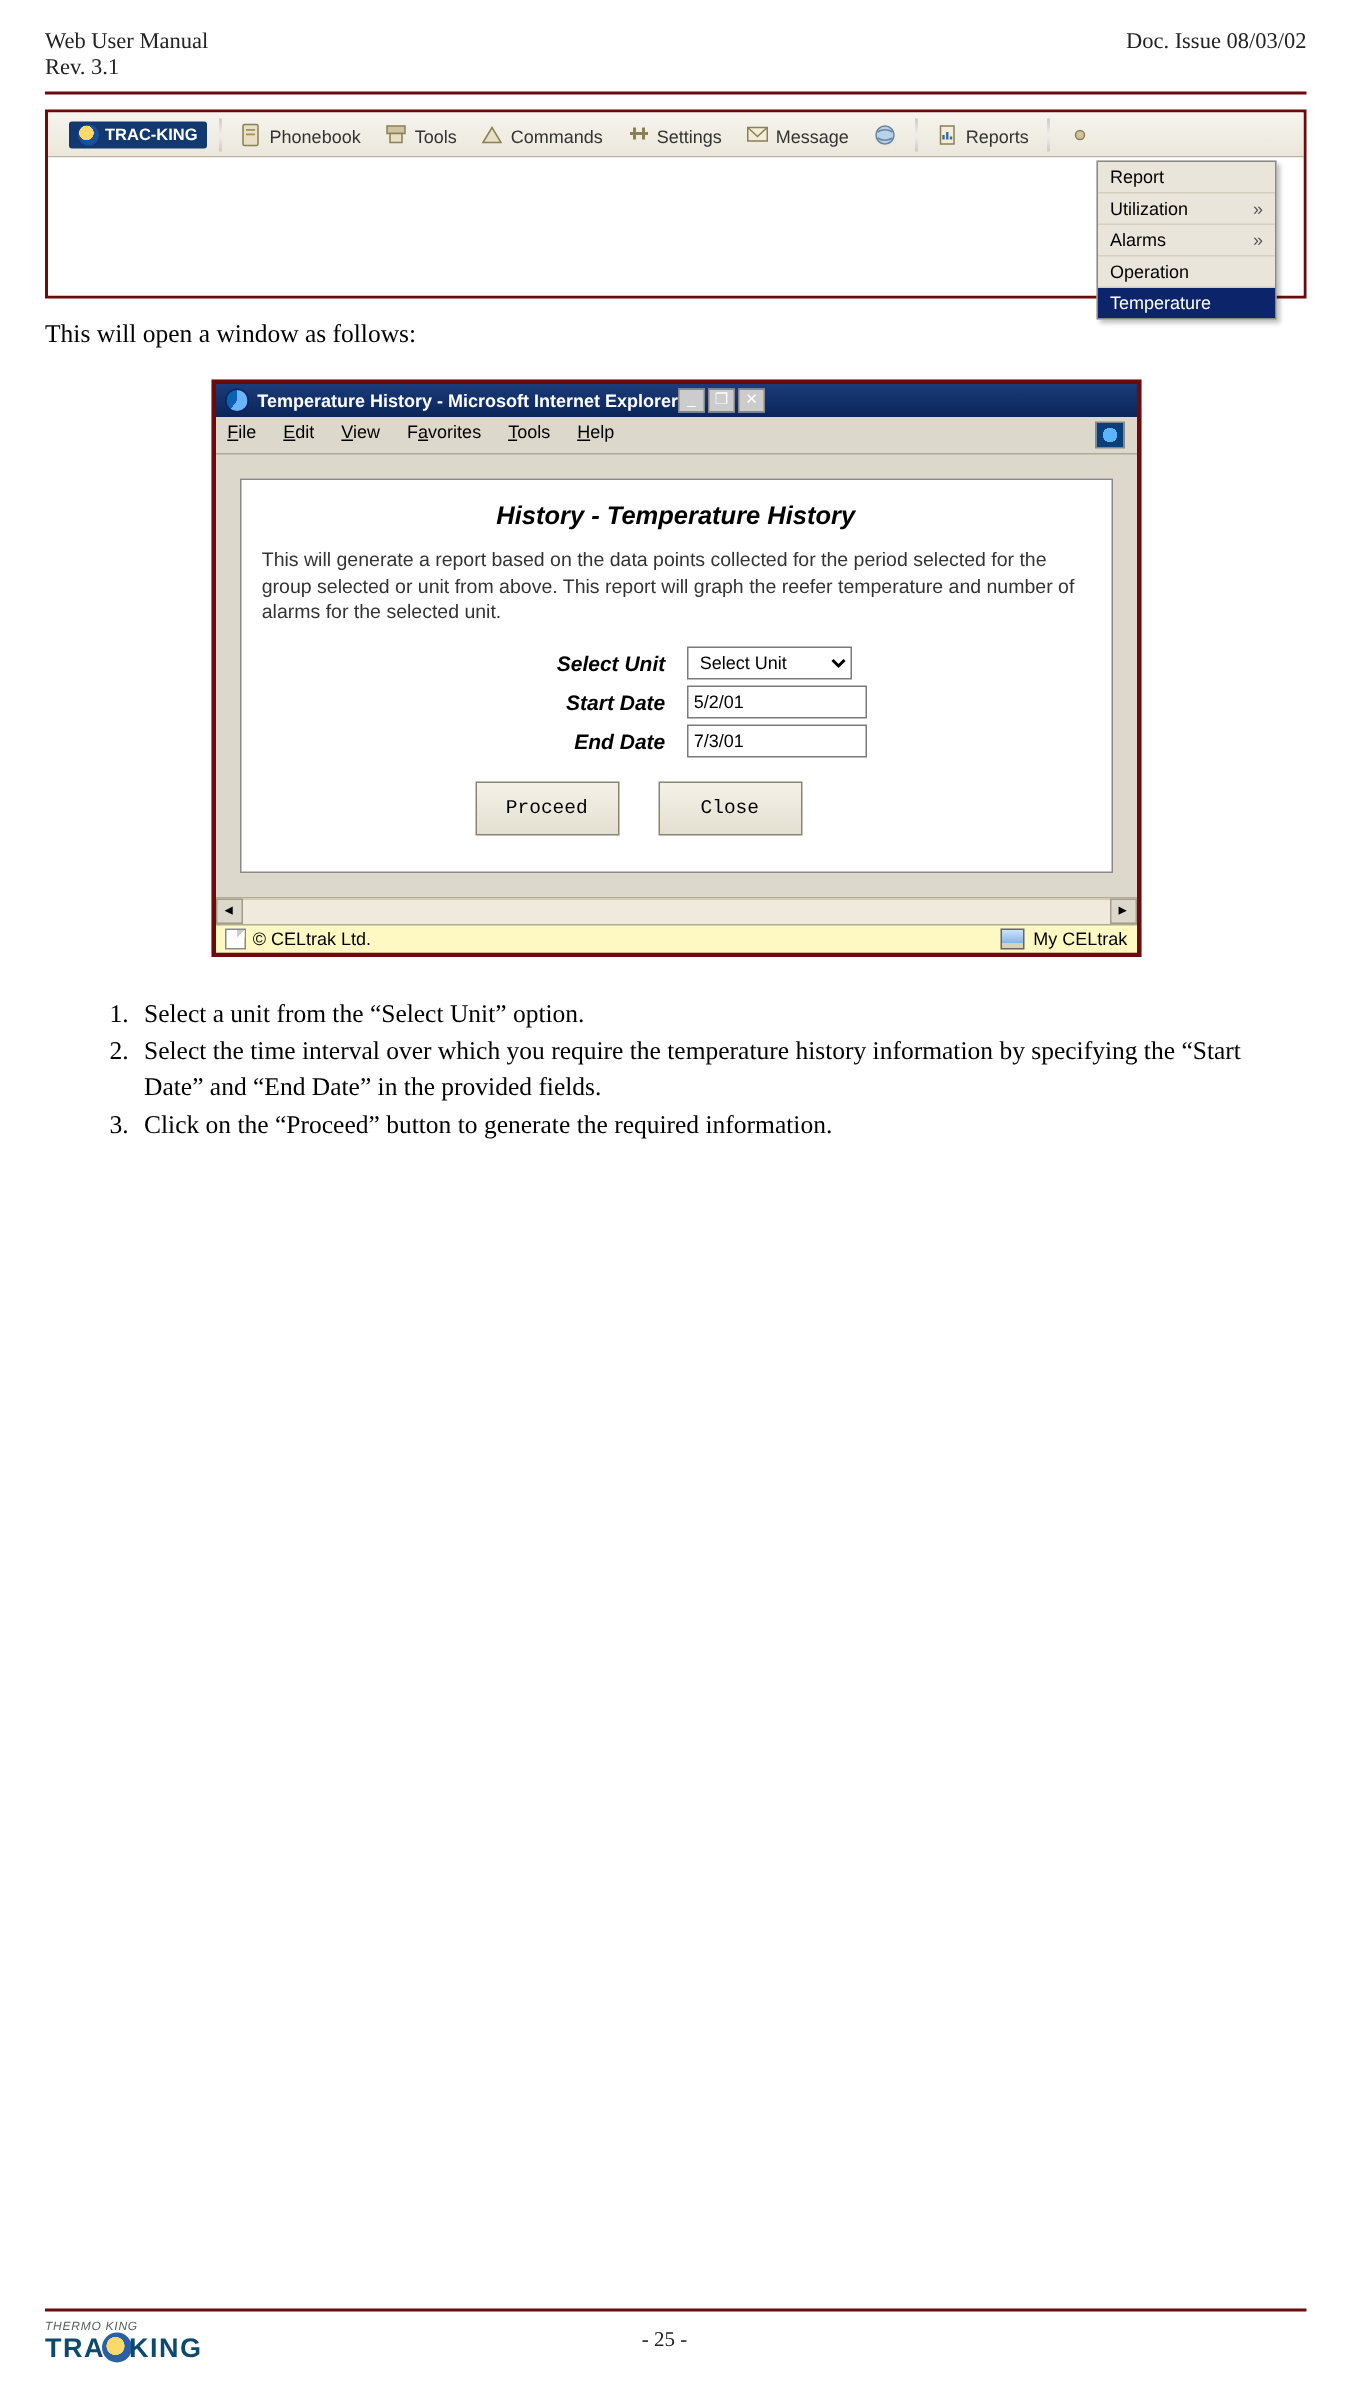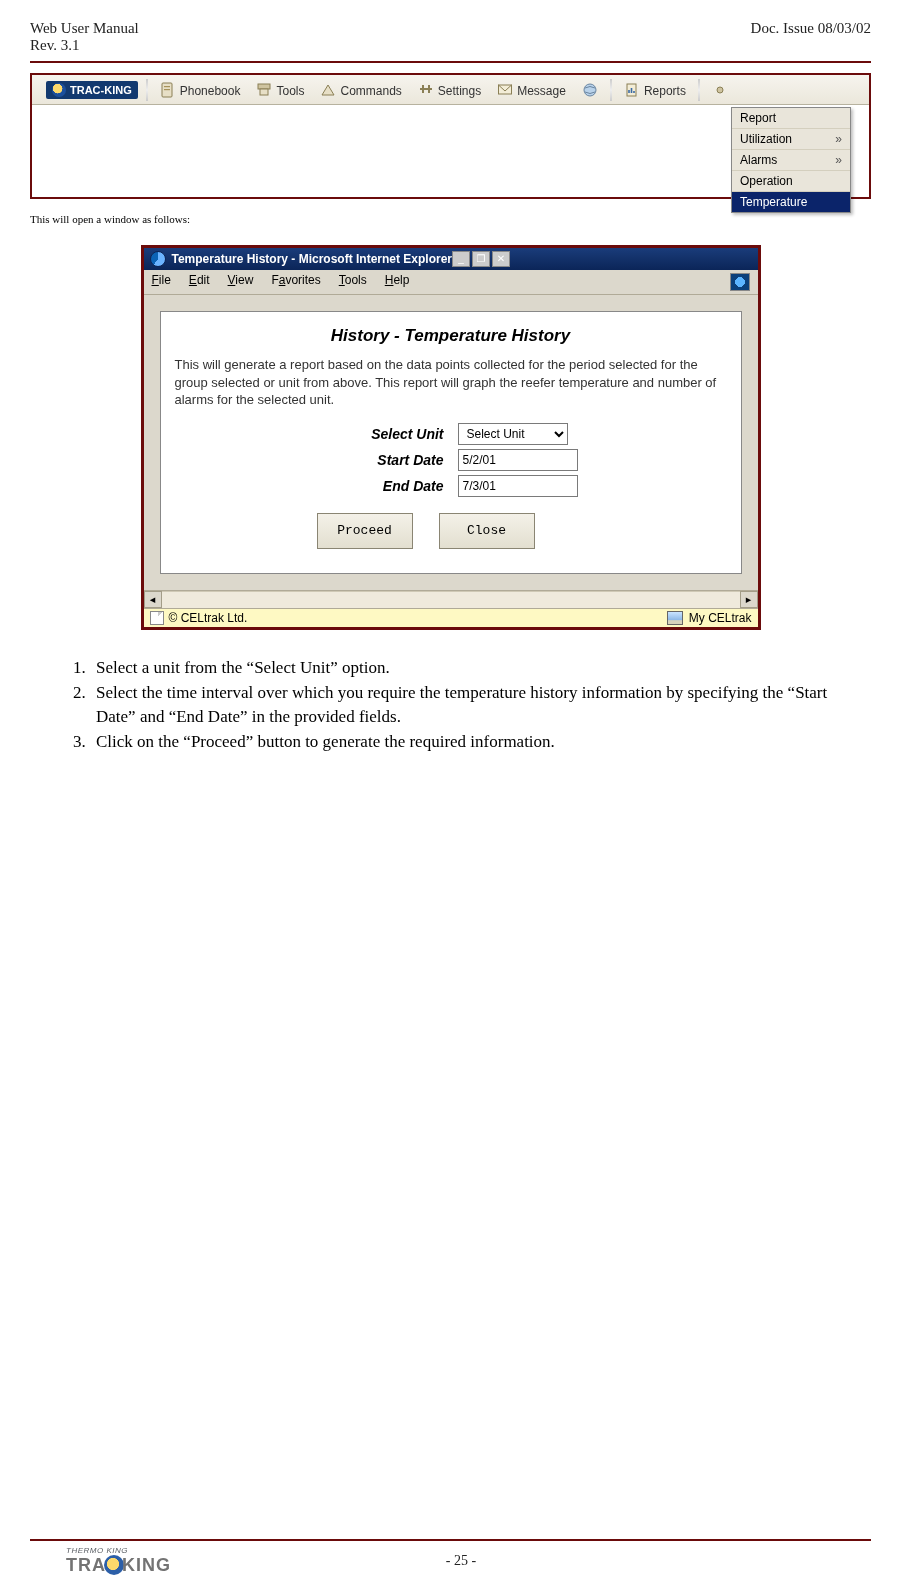--- a/index.html
+++ b/index.html
@@ -86,21 +86,21 @@
       padding:3px 8px;
       border-bottom:1px solid #d4cfbe;
       display:flex; justify-content:space-between;
     }
     .dd-item:last-child { border-bottom:none; }
     .dd-arrow { color:#555; }
     .dd-selected { background:#0b246a; color:#fff; }
 
     
     .body-text {
-      font-size: 11px;
+      font-size: 17px;
       margin: 14px 0 20px 0;
     }
     
     .iewrap {
       display:flex; justify-content:center;
       margin: 20px 0 26px 0;
     }
     .iewindow {
       width: 620px;
       border: 3px solid #6b0b0b;
@@ -201,29 +201,29 @@
     ol.steps li { margin-bottom: 2px; padding-left: 6px; }
 
     
     .footer-block {
       position: absolute;
       bottom: 18px; left: 30px; right: 30px;
     }
     .footer-block hr { border:none; border-top:2px solid #6b0b0b; margin-bottom:6px;}
     .footer-row {
       display:flex; justify-content:space-between; align-items:center;
-      font-size:14px; color:#222;margin-left:36px;
+      font-size:14px; color:#222;
     }
     .footer-logo {
       display:flex; align-items:center; gap:4px;
       font-family: Arial,sans-serif; font-size:11px; font-style:italic;
       color:#5a5e64;
     }
     .footer-logo .big { font-size:18px; font-weight:bold; letter-spacing:1px;
-      color:#737373; font-style:normal;text-align:center;}
+      color:#0c4a6e; font-style:normal;text-align:center;}
     .footer-logo .swirl {
       width:20px;height:20px;border-radius:50%;
       background: radial-gradient(circle at 45% 45%,#fdd96b 0 38%,#2c5fa8 40% 100%);
       margin: 0 -2px;
     }
   </style>
 </head>
 <body>
 
 <div class="page">

